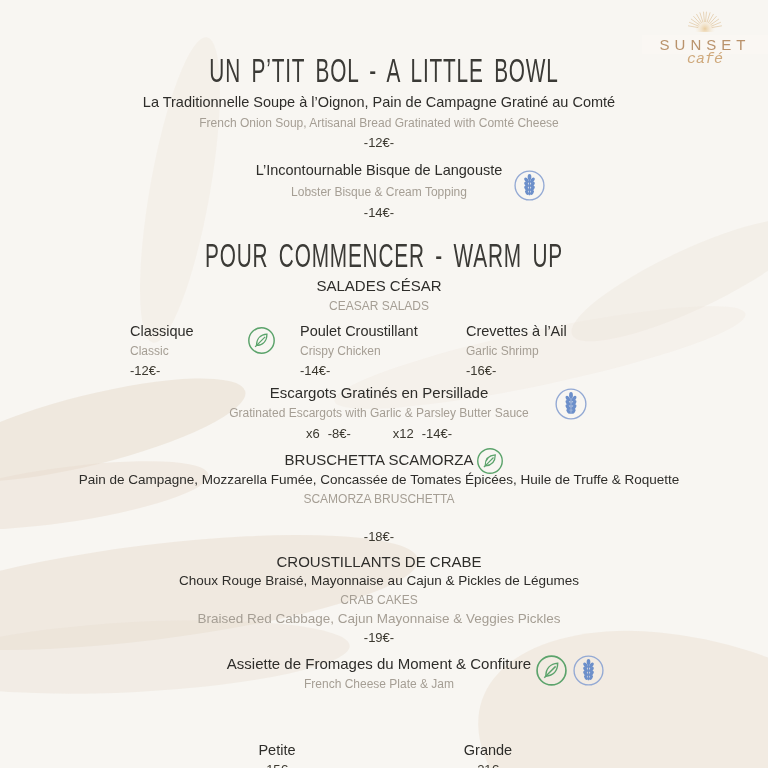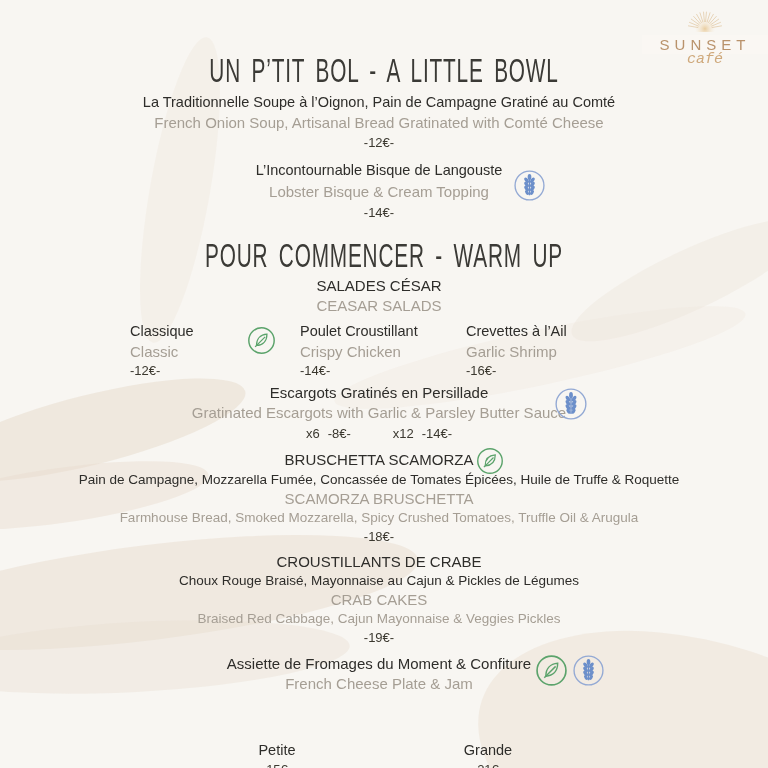--- a/index.html
+++ b/index.html
@@ -11,21 +11,21 @@
   .wm2{left:-90px;top:468px;width:300px;height:55px;transform:rotate(-8deg);background:rgba(232,220,206,.45);}
   .wm3{left:-120px;top:545px;width:540px;height:95px;transform:rotate(-7deg);background:rgba(233,222,210,.55);}
   .wm4{left:-80px;top:622px;width:430px;height:70px;transform:rotate(-3deg);background:rgba(233,222,210,.4);}
   .wm5{left:470px;top:645px;width:480px;height:260px;transform:rotate(18deg);background:rgba(236,226,214,.55);}
   .wm6{left:560px;top:250px;width:260px;height:60px;transform:rotate(-25deg);background:rgba(236,226,214,.35);}
   .wm7{left:150px;top:35px;width:60px;height:310px;transform:rotate(10deg);background:rgba(238,229,219,.35);}
   .wm8{left:330px;top:330px;width:420px;height:55px;transform:rotate(-12deg);background:rgba(238,229,219,.3);}
   
   .line{position:absolute;left:0;right:10px;text-align:center;line-height:18px;}
   .fr{color:#2e2d2a;font-size:14.5px;}
-  .en{color:#a59e94;font-size:15px;}
+  .en{color:#a59e94;font-size:12px;}
   .sm{font-size:13.5px;}
   .price{color:#3b382f;font-size:13px;}
   .script-h{position:absolute;left:0;right:0;text-align:center;font-size:26px;font-weight:400;
     color:#3b3a36;letter-spacing:1px;word-spacing:5px;transform:scale(.8,1.3);transform-origin:center top;
     line-height:28px;}
   .gap-s{margin-left:8px;}
   .gap-l{margin-left:42px;}
   
   .col{position:absolute;width:170px;text-align:left;}
   .col .fr,.col .en{display:block;line-height:19.5px;}
@@ -167,21 +167,20 @@
   <div class="line fr" style="top:451px;font-size:15px">BRUSCHETTA SCAMORZA</div>
   <span class="badge" style="left:476px;top:447px;width:28px;height:28px">
     <svg viewBox="0 0 32 32">
         <circle cx="16" cy="16" r="14" fill="none" stroke="#5ba36b" stroke-width="1.6"></circle>
       <path d="M10.5 21.5 C10.5 14 15 9.5 22 9 C22 16.5 17.5 21 10.5 21.5 Z" fill="none" stroke="#5ba36b" stroke-width="1.4"></path>
       <path d="M9 23 C13 19 16 16 20 12" fill="none" stroke="#5ba36b" stroke-width="1.4"></path>
     </svg>
   </span>
   <div class="line fr sm" style="top:471px">Pain de Campagne, Mozzarella Fumée, Concassée de Tomates Épicées, Huile de Truffe &amp; Roquette</div>
   <div class="line en" style="top:490px">SCAMORZA BRUSCHETTA</div>
-  <div class="line en sm" style="top:509px">Farmhouse Bread, Smoked Mozzarella, Spicy Crushed Tomatoes, Truffle Oil &amp; Arugula</div>
   <div class="line price" style="top:528px">-18€-</div>
 
   <div class="line fr" style="top:553px;font-size:15px">CROUSTILLANTS DE CRABE</div>
   <div class="line fr sm" style="top:572px">Choux Rouge Braisé, Mayonnaise au Cajun &amp; Pickles de Légumes</div>
   <div class="line en" style="top:591px">CRAB CAKES</div>
   <div class="line en sm" style="top:610px">Braised Red Cabbage, Cajun Mayonnaise &amp; Veggies Pickles</div>
   <div class="line price" style="top:629px">-19€-</div>
 
   <div class="line fr" style="top:655px;font-size:15px">Assiette de Fromages du Moment &amp; Confiture</div>
   <div class="line en" style="top:675px">French Cheese Plate &amp; Jam</div>

